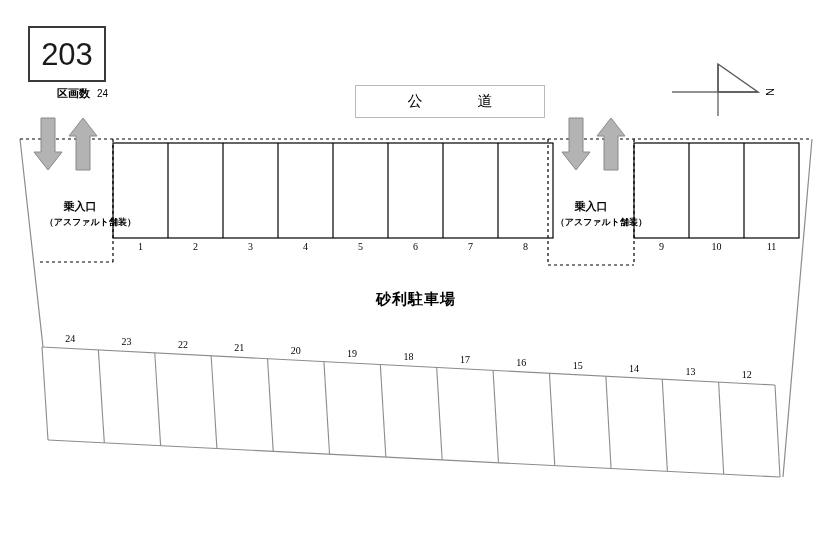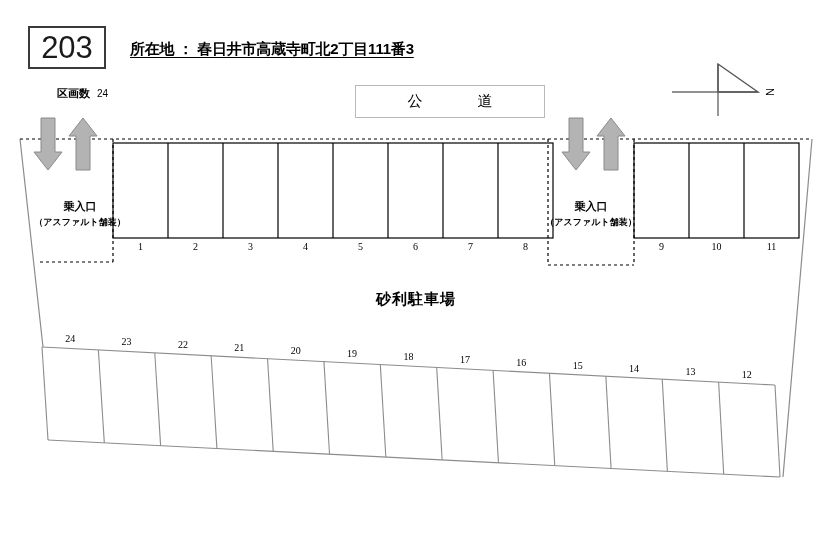--- a/index.html
+++ b/index.html
@@ -18,21 +18,21 @@
     position: absolute;
     left: 0; top: 0;
     width: 832px;
     height: 543px;
     background: #ffffff;
   }
   
   .lot-code-box {
     position: absolute;
     left: 28px; top: 26px;
-    width: 78px; height: 43px;
+    width: 78px; height: 56px;
     border: 2px solid #3a3a3a;
     box-sizing: border-box;
     display: flex;
     align-items: center;
     justify-content: center;
   }
   .lot-code-text {
     font-size: 31px;
     color: #1a1a1a;
     letter-spacing: 0px;
@@ -103,21 +103,21 @@
     white-space: nowrap;
     text-align: center;
     margin-top: 14px;
   }
   .entrance-sub {
     position: absolute;
     font-size: 9px;
     font-weight: bold;
     color: #000;
     white-space: nowrap;
-    text-align: center;
+    text-align: right;
   }
   
   .gravel-label {
     position: absolute;
     left: 0; top: 290px;
     width: 832px;
     text-align: center;
     font-size: 15px;
     font-weight: bold;
     color: #000;
@@ -132,21 +132,20 @@
 </style>
 </head>
 <body>
 
 <div id="sheet">
 
   <div class="lot-code-box">
     <span class="lot-code-text">203</span>
   </div>
 
-  <div class="address-line">所在地 ：  春日井市高蔵寺町北2丁目111番3</div>
 
   <div class="units-row">
     <span>区画数</span><span class="units-count">24</span>
   </div>
 
   <div class="road-box">
     <span class="road-label">公　道</span>
   </div>
 
   <svg class="compass" width="120" height="58" viewBox="0 0 120 58">

